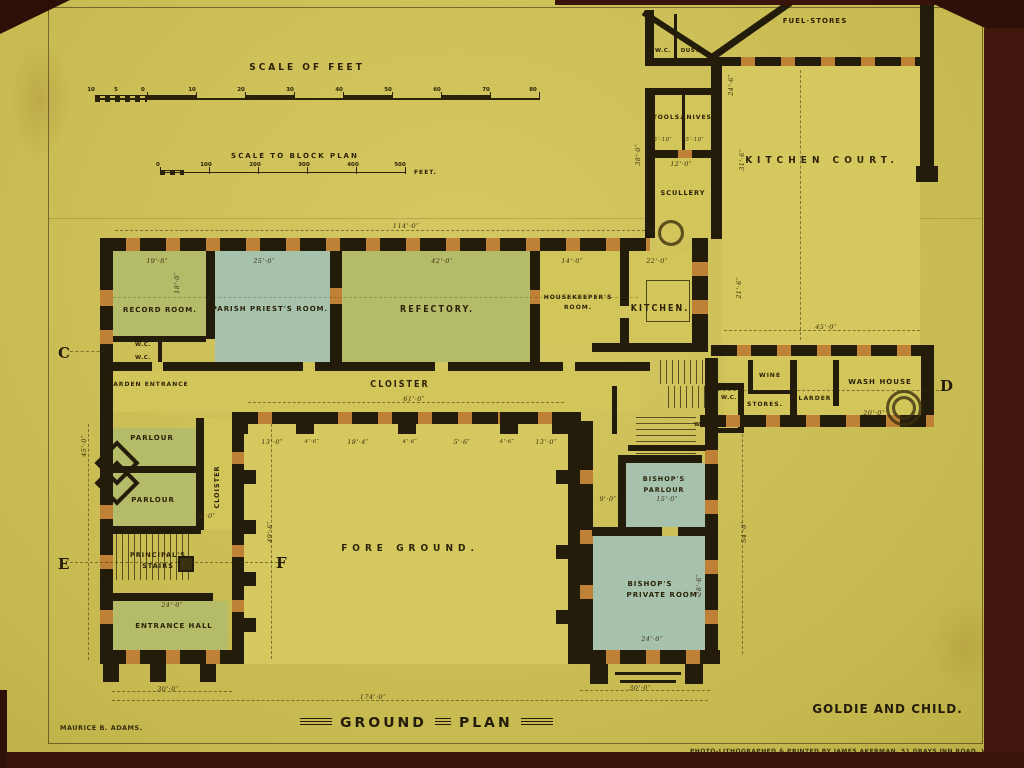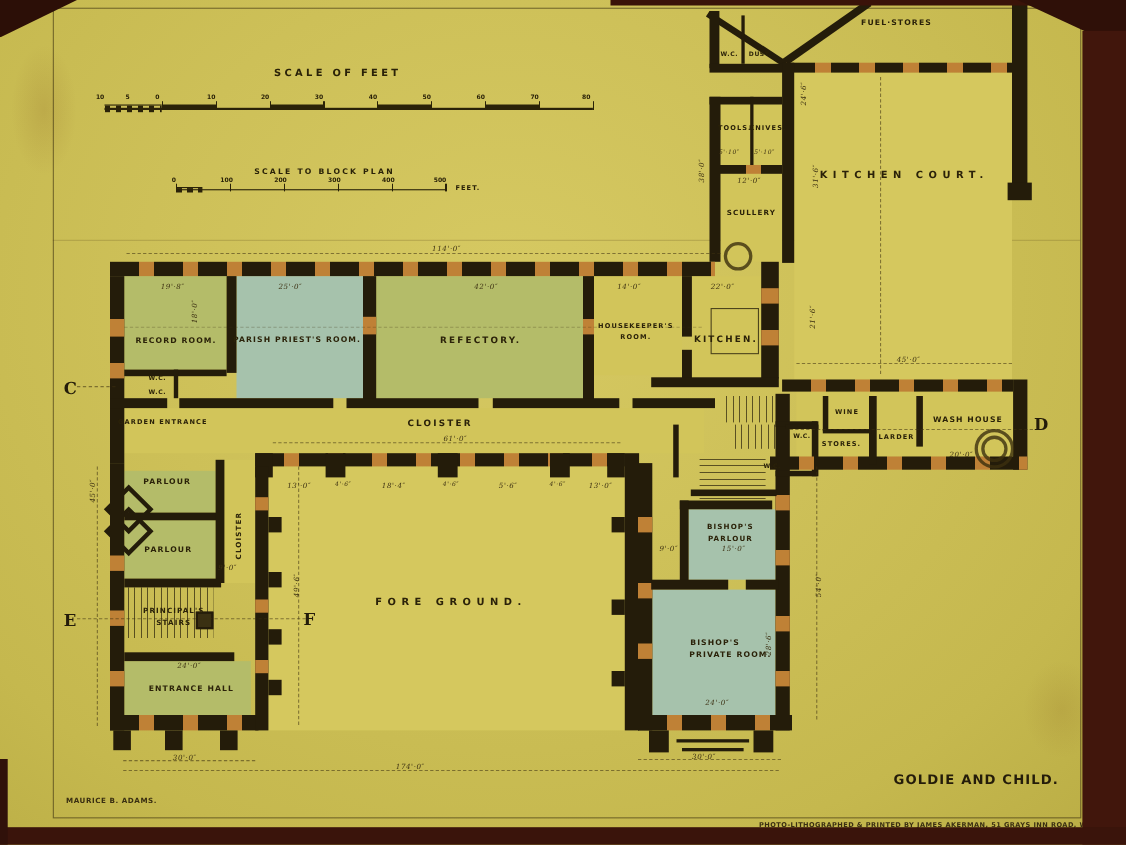--- a/index.html
+++ b/index.html
@@ -330,20 +330,27 @@
   <div class="dim" style="left:667px;top:495px;">15'·0″</div>
   <div class="dim rot" style="left:699px;top:585px;">28'·6″</div>
   <div class="dim" style="left:652px;top:635px;">24'·0″</div>
   <div class="dim" style="left:172px;top:601px;">24'·0″</div>
   <div class="dim" style="left:168px;top:685px;">30'·0″</div>
   <div class="dim" style="left:373px;top:693px;">174'·0″</div>
   <div class="dim" style="left:640px;top:684px;">30'·0″</div>
   <div class="dim rot" style="left:84px;top:446px;">45'·0″</div>
   <div class="dim" style="left:874px;top:409px;">20'·0″</div>
 
+  <div class="gp">
+    <span class="tdec" style="width:32px;"></span>
+    <span class="txt">GROUND</span>
+    <span class="tdec" style="width:16px;"></span>
+    <span class="txt">PLAN</span>
+    <span class="tdec" style="width:32px;"></span>
+  </div>
   <div class="goldie">GOLDIE AND CHILD.</div>
   <div class="printer">PHOTO-LITHOGRAPHED &amp; PRINTED BY JAMES AKERMAN, 51 GRAYS INN ROAD, W.C.</div>
   <div class="maurice">MAURICE B. ADAMS.</div>
 
   <div class="bk bk-tl"></div>
   <div class="bk bk-top"></div>
   <div class="bk bk-tr"></div>
   <div class="bk bk-right"></div>
   <div class="bk bk-bottom"></div>
   <div class="bk bk-bl"></div>

